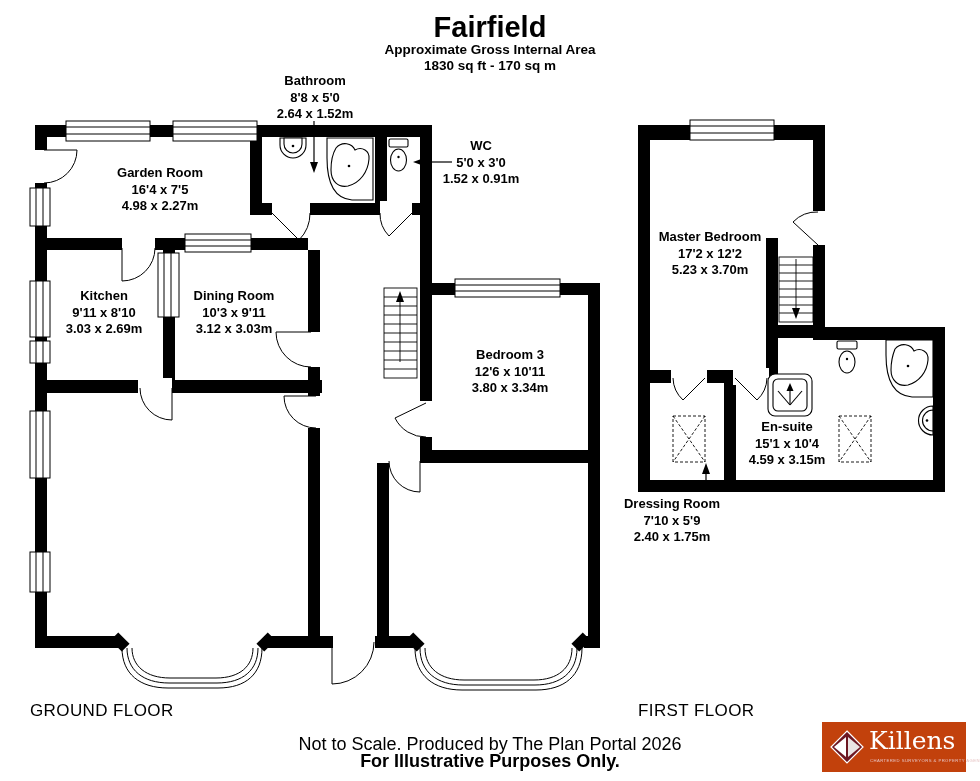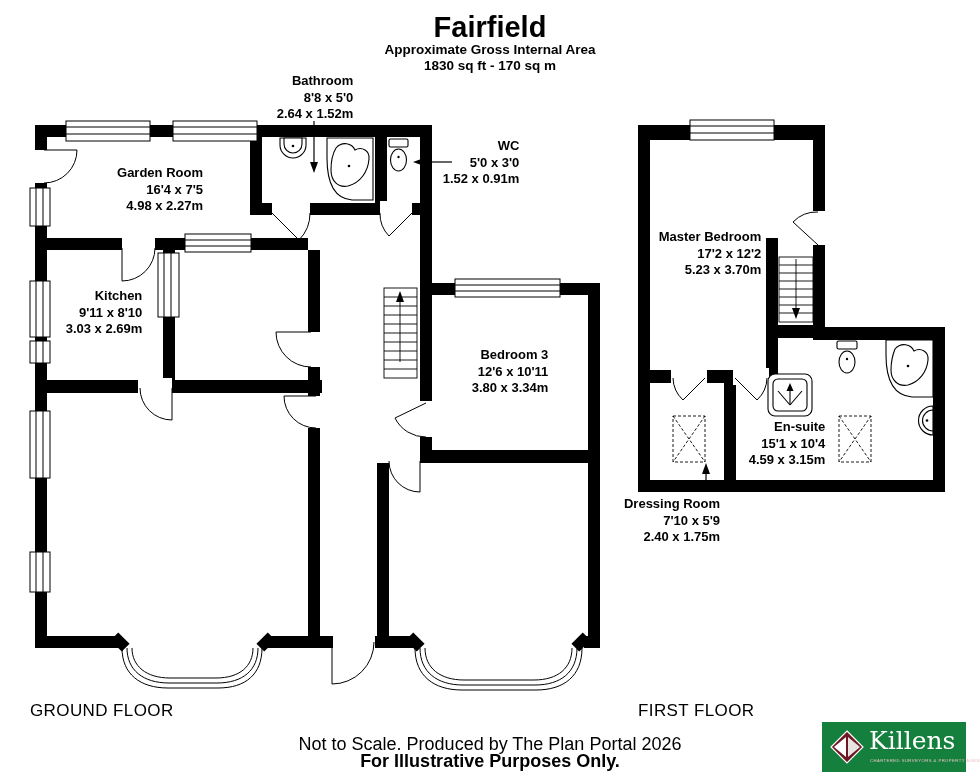--- a/index.html
+++ b/index.html
@@ -2,28 +2,28 @@
 <html><head>
 <meta charset="utf-8">
 <style>
   html,body{margin:0;padding:0;background:#fff;}
   .page{position:relative;width:980px;height:781px;background:#ffffff;overflow:hidden;
         font-family:"Liberation Sans", sans-serif;color:#000;}
   svg{position:absolute;left:0;top:0;}
   .hdr{position:absolute;left:0;top:12px;width:980px;text-align:center;}
   .hdr .title{font-size:29px;font-weight:bold;line-height:30px;}
   .hdr .sub{font-size:13.5px;font-weight:bold;line-height:16px;}
-  .room-label{position:absolute;transform:translate(-50%,-50%);text-align:right;
+  .room-label{position:absolute;transform:translate(-50%,-50%);text-align:center;
               font-size:13px;font-weight:bold;line-height:16.5px;white-space:nowrap;}
   .room-label span{display:block;}
   .floor-label{position:absolute;top:701px;font-size:17px;font-weight:normal;letter-spacing:.4px;}
   .footer{position:absolute;left:0;width:980px;text-align:center;font-size:18px;}
   .f1{top:734px;}
   .f2{top:751px;font-weight:bold;}
-  .logo{position:absolute;left:822px;top:722px;width:144px;height:50px;background:#15803d;}
+  .logo{position:absolute;left:822px;top:722px;width:144px;height:50px;background:#c2410c;}
   .logo .brand{position:absolute;left:47px;top:4px;font-family:"DejaVu Serif", serif;
                font-size:25px;color:#ffffff;line-height:30px;}
   .logo .tagline{position:absolute;left:48px;top:36px;font-size:4.2px;letter-spacing:.45px;
                  color:#e6c2c2;white-space:nowrap;}
   .logo svg{position:absolute;left:8px;top:8px;}
 </style>
 </head>
 <body>
 
 <div class="page">
@@ -341,20 +341,25 @@
 <div class="room-label" style="left:481px;top:163px">
   <span>WC</span>
   <span>5'0 x 3'0</span>
   <span>1.52 x 0.91m</span>
 </div>
 <div class="room-label" style="left:104px;top:313px">
   <span>Kitchen</span>
   <span>9'11 x 8'10</span>
   <span>3.03 x 2.69m</span>
 </div>
+<div class="room-label" style="left:234px;top:313px">
+  <span>Dining Room</span>
+  <span>10'3 x 9'11</span>
+  <span>3.12 x 3.03m</span>
+</div>
 <div class="room-label" style="left:510px;top:372px">
   <span>Bedroom 3</span>
   <span>12'6 x 10'11</span>
   <span>3.80 x 3.34m</span>
 </div>
 <div class="room-label" style="left:710px;top:254px">
   <span>Master Bedroom</span>
   <span>17'2 x 12'2</span>
   <span>5.23 x 3.70m</span>
 </div>

